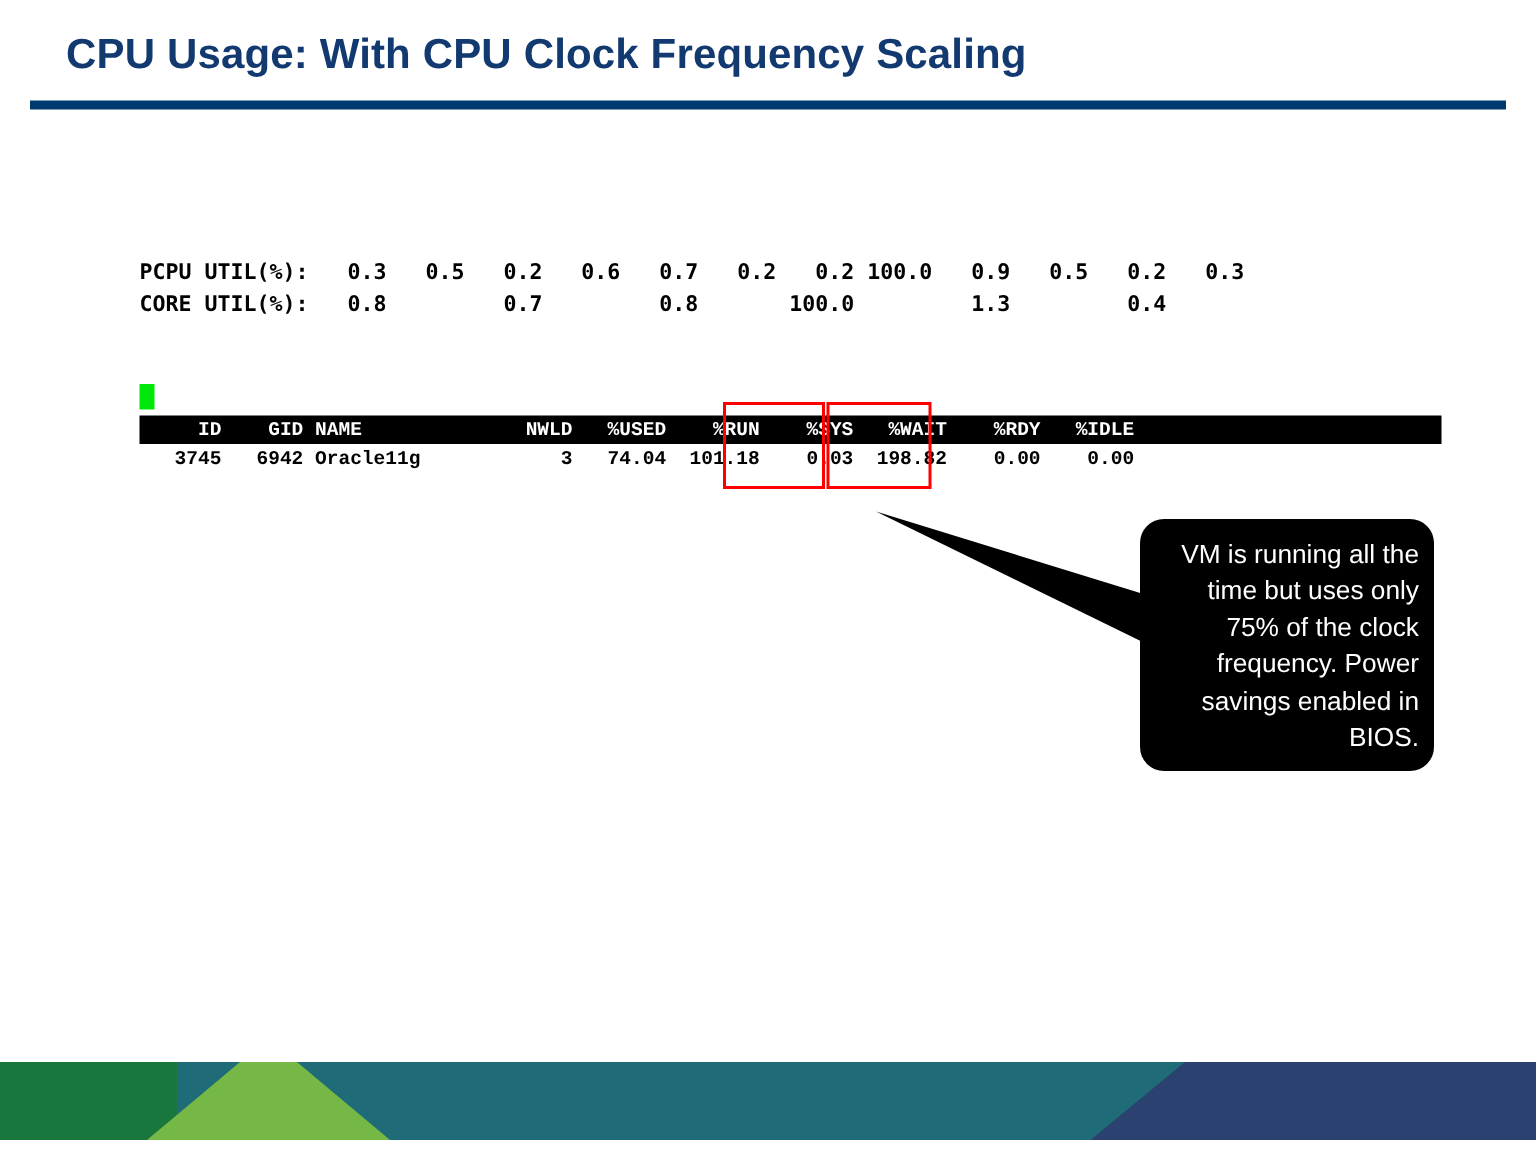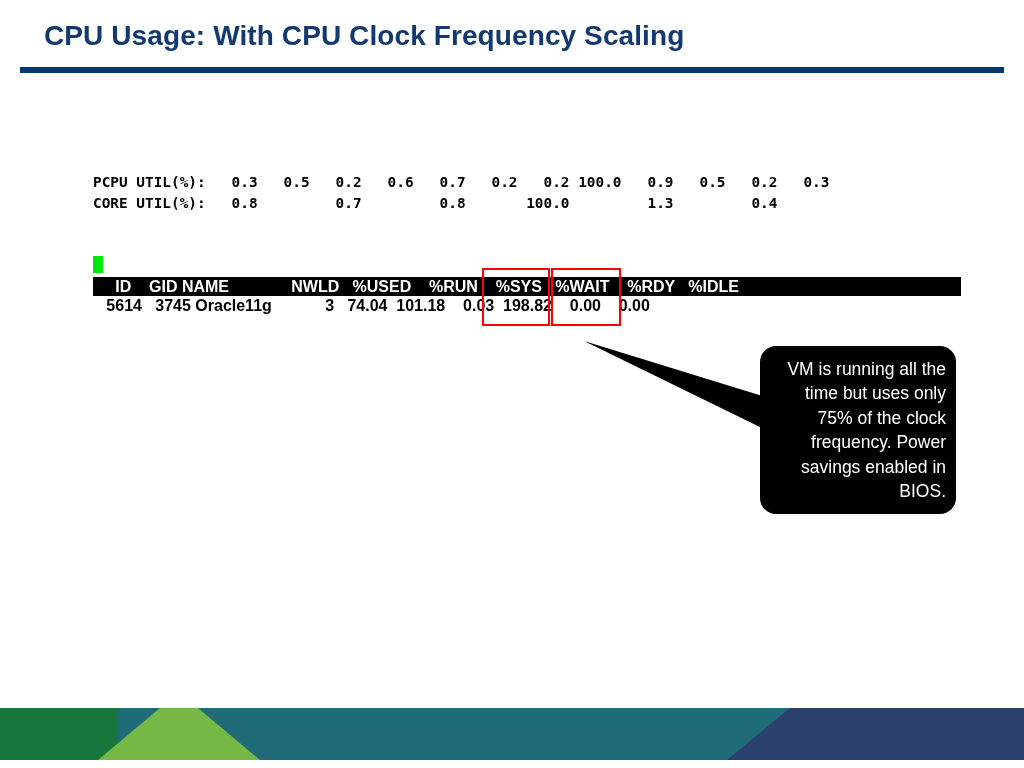--- a/index.html
+++ b/index.html
@@ -78,22 +78,22 @@
     height: 19px;
     line-height: 19px;
   }
   #table-row {
     background: #ffffff;
     color: #000000;
     height: 20px;
     line-height: 20px;
   }
   .mono {
-    font-family: Liberation Sans, sans-serif;
-    font-size: 16px;
+    font-family: Liberation Mono, monospace;
+    font-size: 13px;
     font-weight: bold;
     white-space: pre;
     letter-spacing: 0px;
   }
 
   
   .red-box {
     position: absolute;
     border: 2px solid #ff0000;
     box-sizing: border-box;
@@ -152,21 +152,21 @@
 <div id="terminal">
   <div id="term-summary">
     <div class="term-line">PCPU UTIL(%):   0.3   0.5   0.2   0.6   0.7   0.2   0.2 100.0   0.9   0.5   0.2   0.3</div>
     <div class="term-line">CORE UTIL(%):   0.8         0.7         0.8       100.0         1.3         0.4</div>
   </div>
   <div id="term-cursor"></div>
 </div>
 
 <div id="esxtop-table">
   <div id="table-header" class="mono">     ID    GID NAME              NWLD   %USED    %RUN    %SYS   %WAIT    %RDY   %IDLE</div>
-  <div id="table-row" class="mono">   5614   3745 Oracle11g            3   74.04  101.18    0.03  198.82    0.00    0.00</div>
+  <div id="table-row" class="mono">   3745   6942 Oracle11g            3   74.04  101.18    0.03  198.82    0.00    0.00</div>
 </div>
 
 <div id="red-box-used" class="red-box"></div>
 <div id="red-box-run" class="red-box"></div>
 
 <svg id="callout-pointer" viewBox="0 0 250 110">
   <polygon points="4,16 192,74 192,108" fill="#000000"></polygon>
 </svg>
 
 <div id="callout-box">

